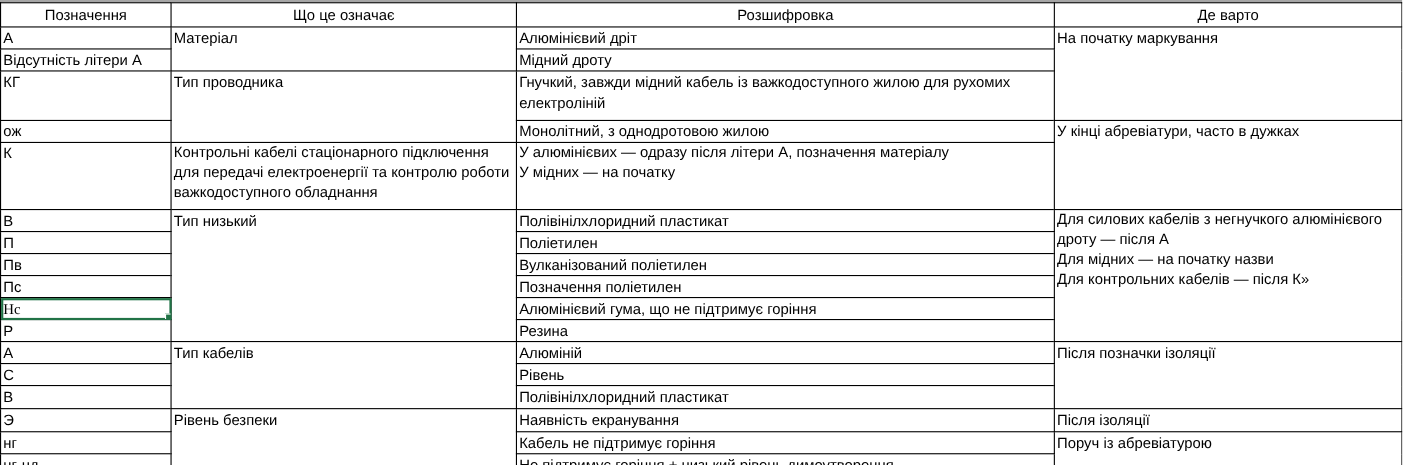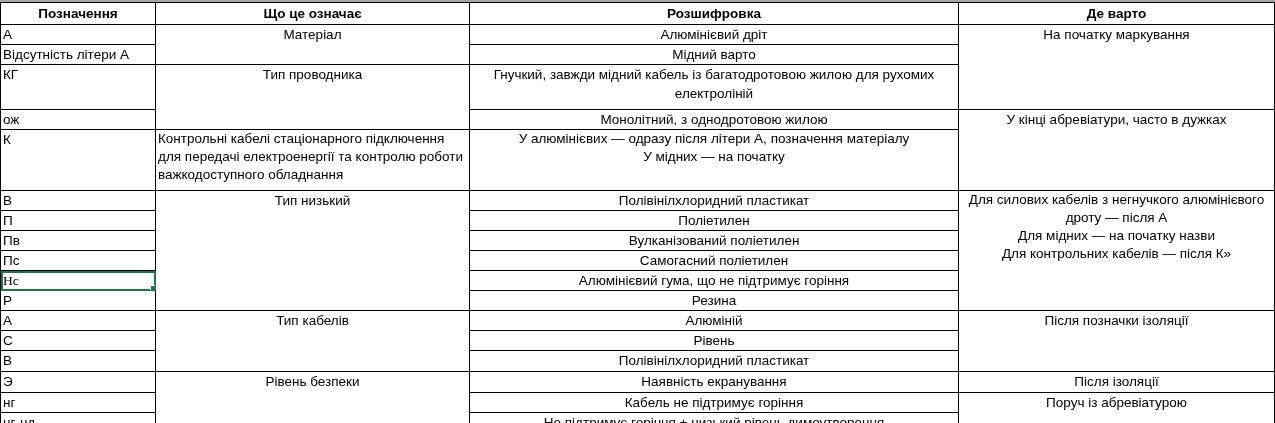--- a/index.html
+++ b/index.html
@@ -28,25 +28,25 @@
     font-size: 13.5px;
     line-height: 19px;
   }
   table.cable td, table.cable th {
     border: 1px solid #000000;
     vertical-align: top;
     padding: 0 2px;
     overflow: hidden;
   }
   table.cable th {
-    font-weight: 700;
+    font-weight: 400;
     padding: 1px 2px;
   }
   td.left  { text-align: left; padding-left: 4px; }
-  td.center{ text-align: center; }
+  td.center{ text-align: left; }
   td.pre   { white-space: pre-line; line-height: 18px; }
   td.sel {
     position: relative;
     outline: 2px solid #217346;
     outline-offset: -2px;
     font-family: Liberation Serif, serif;
   }
   td.sel .fill-handle {
     position: absolute;
     right: -2px;
@@ -77,26 +77,26 @@
       <th>Де варто</th>
     </tr>
     <tr style="height:20px">
       <td class="left">А</td>
       <td class="center" rowspan="2">Матеріал</td>
       <td class="center">Алюмінієвий дріт</td>
       <td class="center" rowspan="3">На початку маркування</td>
     </tr>
     <tr style="height:20px">
       <td class="left">Відсутність літери А</td>
-      <td class="center">Мідний варто</td>
+      <td class="center">Мідний дроту</td>
     </tr>
     <tr style="height:45px">
       <td class="left">КГ</td>
       <td class="center" rowspan="2">Тип проводника</td>
-      <td class="center">Гнучкий, завжди мідний кабель із багатодротовою жилою для рухомих електроліній</td>
+      <td class="center">Гнучкий, завжди мідний кабель із важкодоступного жилою для рухомих електроліній</td>
     </tr>
     <tr style="height:18px">
       <td class="left">ож</td>
       <td class="center">Монолітний, з однодротовою жилою</td>
       <td class="center" rowspan="2">У кінці абревіатури, часто в дужках</td>
     </tr>
     <tr style="height:61px">
       <td class="left">К</td>
       <td class="left pre">Контрольні кабелі стаціонарного підключення для передачі електроенергії та контролю роботи важкодоступного обладнання</td>
       <td class="center pre">У алюмінієвих — одразу після літери А, позначення матеріалу
@@ -113,21 +113,21 @@
     <tr style="height:19px">
       <td class="left">П</td>
       <td class="center">Поліетилен</td>
     </tr>
     <tr style="height:19px">
       <td class="left">Пв</td>
       <td class="center">Вулканізований поліетилен</td>
     </tr>
     <tr style="height:20px">
       <td class="left">Пс</td>
-      <td class="center">Самогасний поліетилен</td>
+      <td class="center">Позначення поліетилен</td>
     </tr>
     <tr style="height:20px">
       <td class="left sel">
         <span>Нс</span>
         <span class="fill-handle"></span>
       </td>
       <td class="center">Алюмінієвий гума, що не підтримує горіння</td>
     </tr>
     <tr style="height:20px">
       <td class="left">Р</td>

